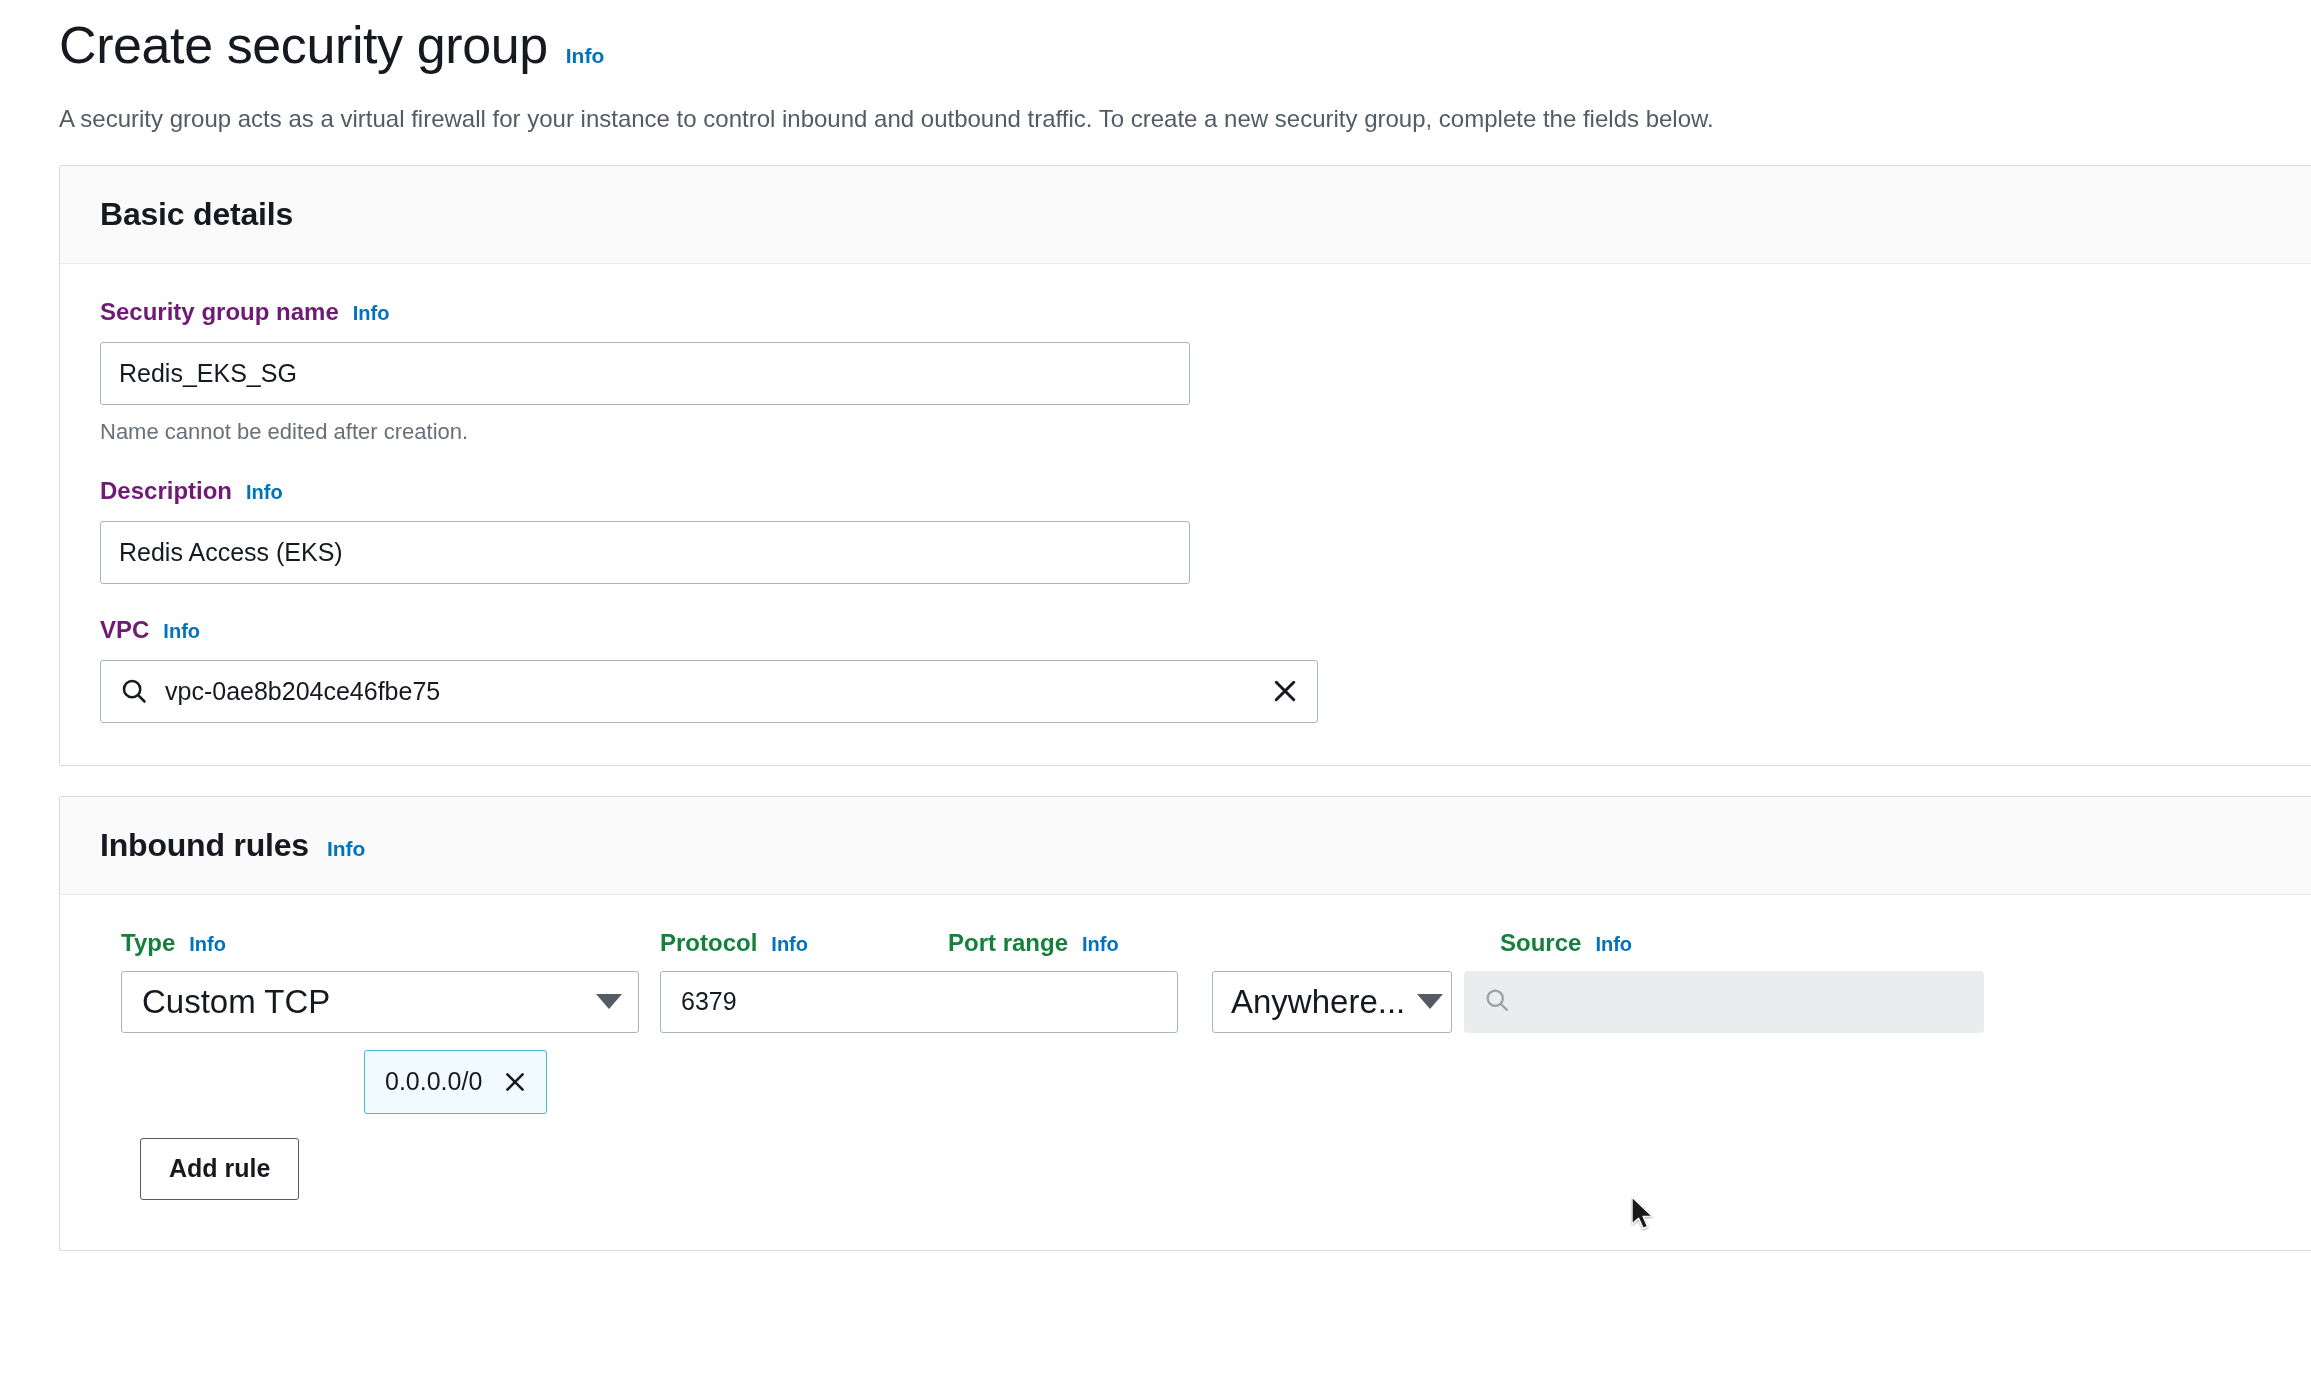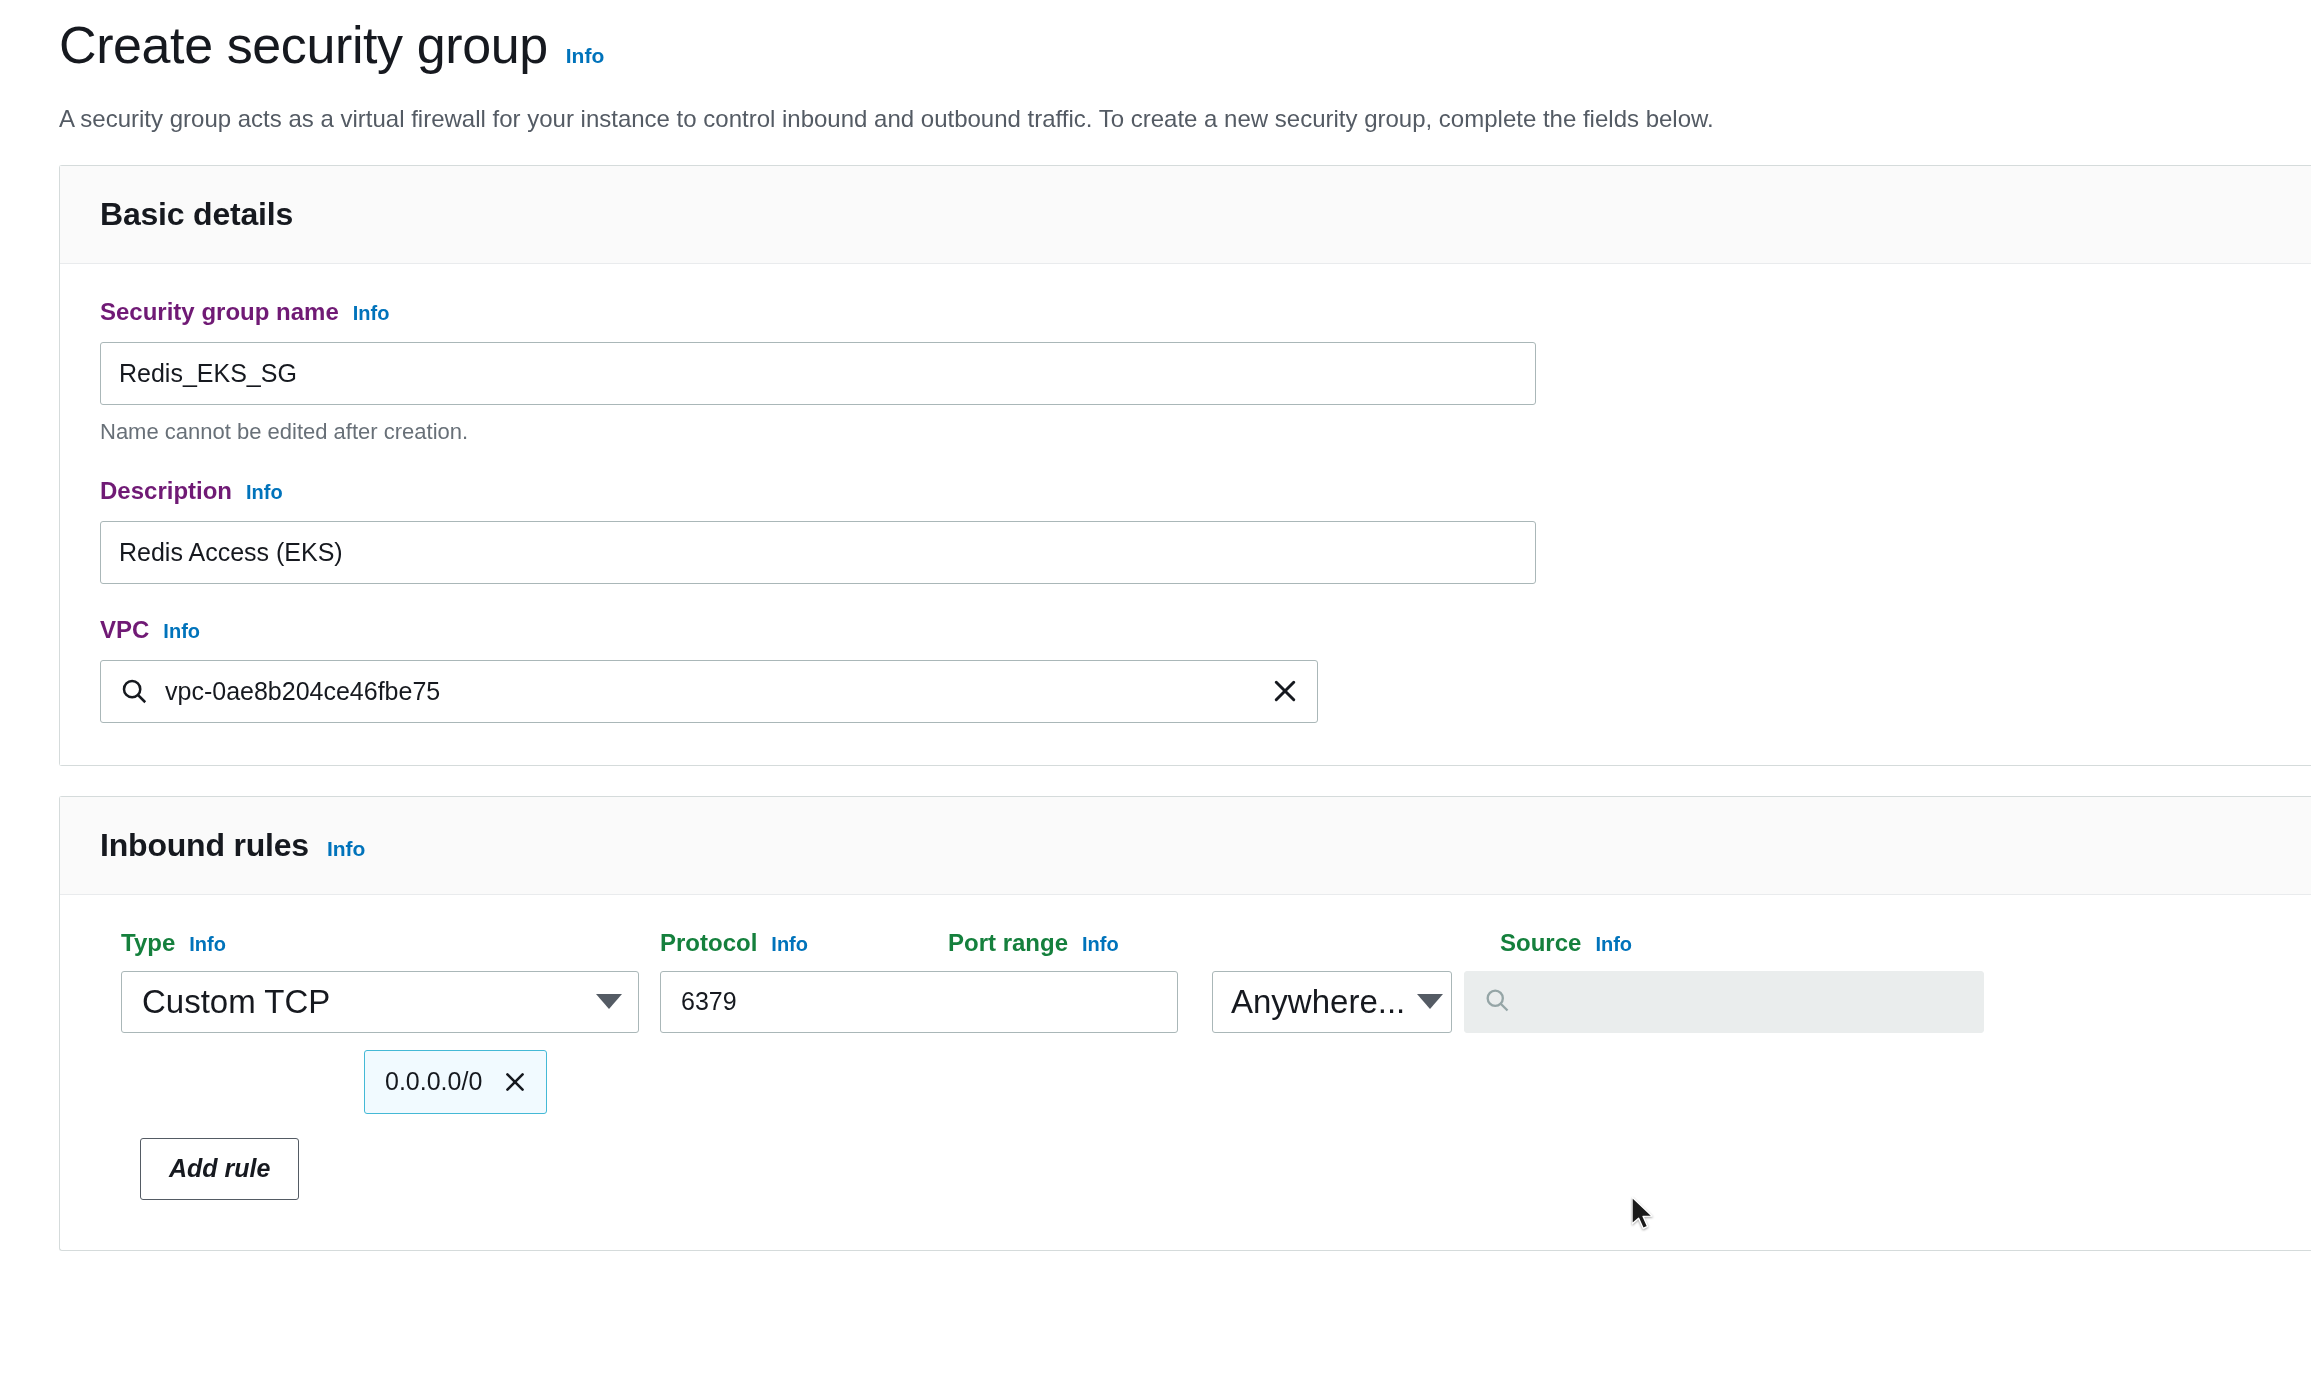--- a/index.html
+++ b/index.html
@@ -96,21 +96,21 @@
     align-items: baseline;
     gap: 14px;
     margin-bottom: 16px;
   }
   .field-label {
     font-size: 24px;
     color: #701a75;
     font-weight: 700;
   }
   .text-input {
-    width: 1436px;
+    width: 1090px;
     height: 63px;
     border: 1px solid #aab7b8;
     border-radius: 3px;
     background: #ffffff;
     font-size: 25px;
     font-family: "Liberation Sans", sans-serif;
     color: #16191f;
     padding: 0 18px;
     display: flex;
     align-items: center;
@@ -281,21 +281,20 @@
     height: 62px;
     padding: 0 28px;
     border: 1px solid #545b64;
     border-radius: 3px;
     background: #ffffff;
     font-size: 25px;
     font-weight: bold;
     color: #16191f;
     cursor: pointer;
     font-family: "Liberation Sans", sans-serif;
-    font-style: italic;
   }
 
   
   .cursor {
     position: absolute;
     left: 1632px;
     top: 1197px;
     width: 26px;
     height: 38px;
     pointer-events: none;

